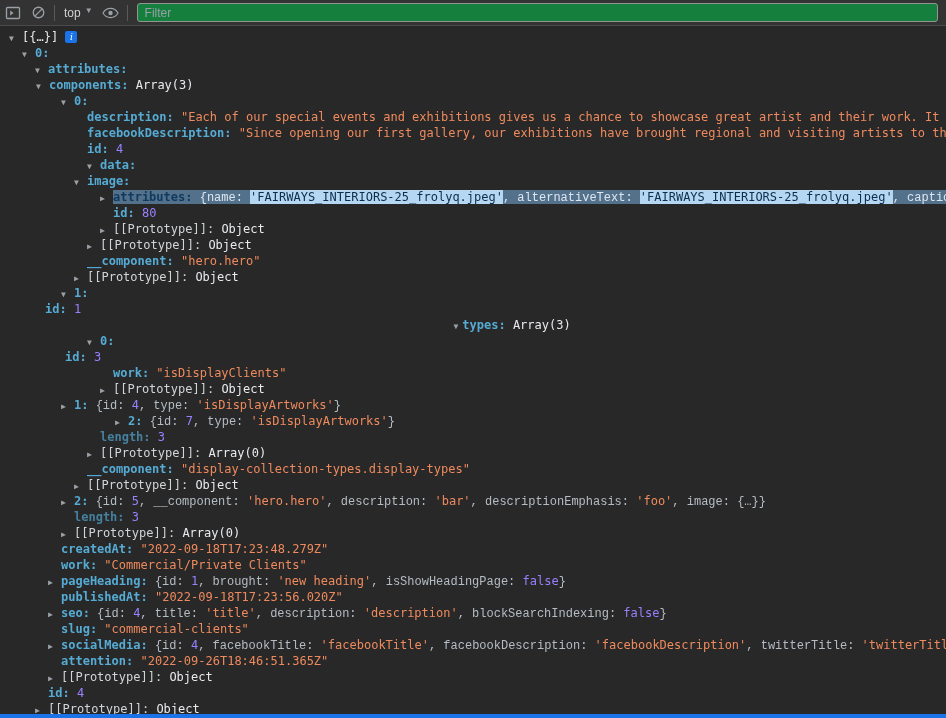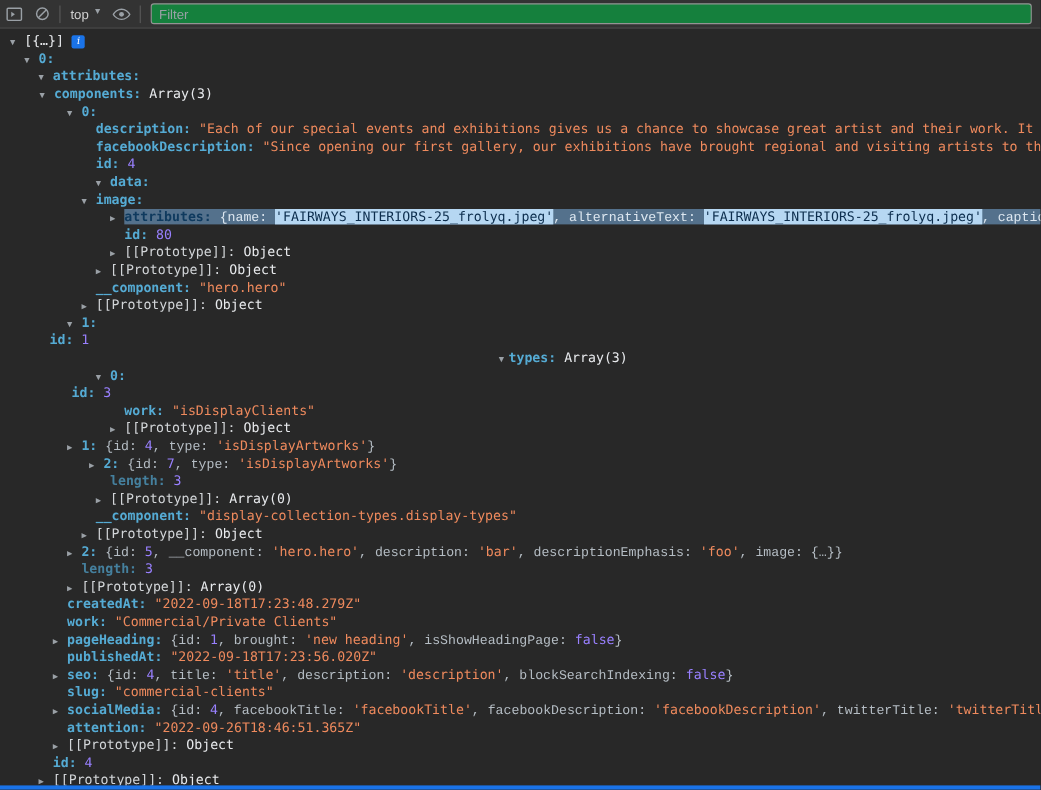--- a/index.html
+++ b/index.html
@@ -102,21 +102,21 @@
       <div class="row" style="padding-left: 74px;"><span class="arrow"></span><span class="content"><span class="tok-k">__component:</span><span class="tok-s"> "hero.hero"</span></span></div>
       <div class="row" style="padding-left: 74px;"><span class="arrow">▶</span><span class="content"><span class="tok-pk">[[Prototype]]:</span><span class="tok-w"> Object</span></span></div>
       <div class="row" style="padding-left: 61px;"><span class="arrow">▼</span><span class="content"><span class="tok-k">1:</span></span></div>
       <div class="row" style="padding-left: 32px;"><span class="arrow"></span><span class="content"><span class="tok-k">id:</span><span class="tok-n"> 1</span></span></div>
       <div class="row" style="padding-left: 74px; text-align: center;"><span class="arrow">▼</span><span class="content"><span class="tok-k">types:</span><span class="tok-w"> Array(3)</span></span></div>
       <div class="row" style="padding-left: 87px;"><span class="arrow">▼</span><span class="content"><span class="tok-k">0:</span></span></div>
       <div class="row" style="padding-left: 52px;"><span class="arrow"></span><span class="content"><span class="tok-k">id:</span><span class="tok-n"> 3</span></span></div>
       <div class="row" style="padding-left: 100px;"><span class="arrow"></span><span class="content"><span class="tok-k">work:</span><span class="tok-s"> "isDisplayClients"</span></span></div>
       <div class="row" style="padding-left: 100px;"><span class="arrow">▶</span><span class="content"><span class="tok-pk">[[Prototype]]:</span><span class="tok-w"> Object</span></span></div>
       <div class="row" style="padding-left: 61px;"><span class="arrow">▶</span><span class="content"><span class="tok-k">1:</span><span class="tok-g"> {id: </span><span class="tok-n">4</span><span class="tok-g">, type: </span><span class="tok-s">'isDisplayArtworks'</span><span class="tok-g">}</span></span></div>
-      <div class="row" style="padding-left: 81px;"><span class="arrow">▶</span><span class="content"><span class="tok-k">2:</span><span class="tok-g"> {id: </span><span class="tok-n">7</span><span class="tok-g">, type: </span><span class="tok-s">'isDisplayArtworks'</span><span class="tok-g">}</span></span></div>
+      <div class="row" style="padding-left: 115px;"><span class="arrow">▶</span><span class="content"><span class="tok-k">2:</span><span class="tok-g"> {id: </span><span class="tok-n">7</span><span class="tok-g">, type: </span><span class="tok-s">'isDisplayArtworks'</span><span class="tok-g">}</span></span></div>
       <div class="row" style="padding-left: 87px;"><span class="arrow"></span><span class="content"><span class="tok-kd">length:</span><span class="tok-n"> 3</span></span></div>
       <div class="row" style="padding-left: 87px;"><span class="arrow">▶</span><span class="content"><span class="tok-pk">[[Prototype]]:</span><span class="tok-w"> Array(0)</span></span></div>
       <div class="row" style="padding-left: 74px;"><span class="arrow"></span><span class="content"><span class="tok-k">__component:</span><span class="tok-s"> "display-collection-types.display-types"</span></span></div>
       <div class="row" style="padding-left: 74px;"><span class="arrow">▶</span><span class="content"><span class="tok-pk">[[Prototype]]:</span><span class="tok-w"> Object</span></span></div>
       <div class="row" style="padding-left: 61px;"><span class="arrow">▶</span><span class="content"><span class="tok-k">2:</span><span class="tok-g"> {id: </span><span class="tok-n">5</span><span class="tok-g">, __component: </span><span class="tok-s">'hero.hero'</span><span class="tok-g">, description: </span><span class="tok-s">'bar'</span><span class="tok-g">, descriptionEmphasis: </span><span class="tok-s">'foo'</span><span class="tok-g">, image: {…}}</span></span></div>
       <div class="row" style="padding-left: 61px;"><span class="arrow"></span><span class="content"><span class="tok-kd">length:</span><span class="tok-n"> 3</span></span></div>
       <div class="row" style="padding-left: 61px;"><span class="arrow">▶</span><span class="content"><span class="tok-pk">[[Prototype]]:</span><span class="tok-w"> Array(0)</span></span></div>
       <div class="row" style="padding-left: 48px;"><span class="arrow"></span><span class="content"><span class="tok-k">createdAt:</span><span class="tok-s"> "2022-09-18T17:23:48.279Z"</span></span></div>
       <div class="row" style="padding-left: 48px;"><span class="arrow"></span><span class="content"><span class="tok-k">work:</span><span class="tok-s"> "Commercial/Private Clients"</span></span></div>
       <div class="row" style="padding-left: 48px;"><span class="arrow">▶</span><span class="content"><span class="tok-k">pageHeading:</span><span class="tok-g"> {id: </span><span class="tok-n">1</span><span class="tok-g">, brought: </span><span class="tok-s">'new heading'</span><span class="tok-g">, isShowHeadingPage: </span><span class="tok-n">false</span><span class="tok-g">}</span></span></div>

